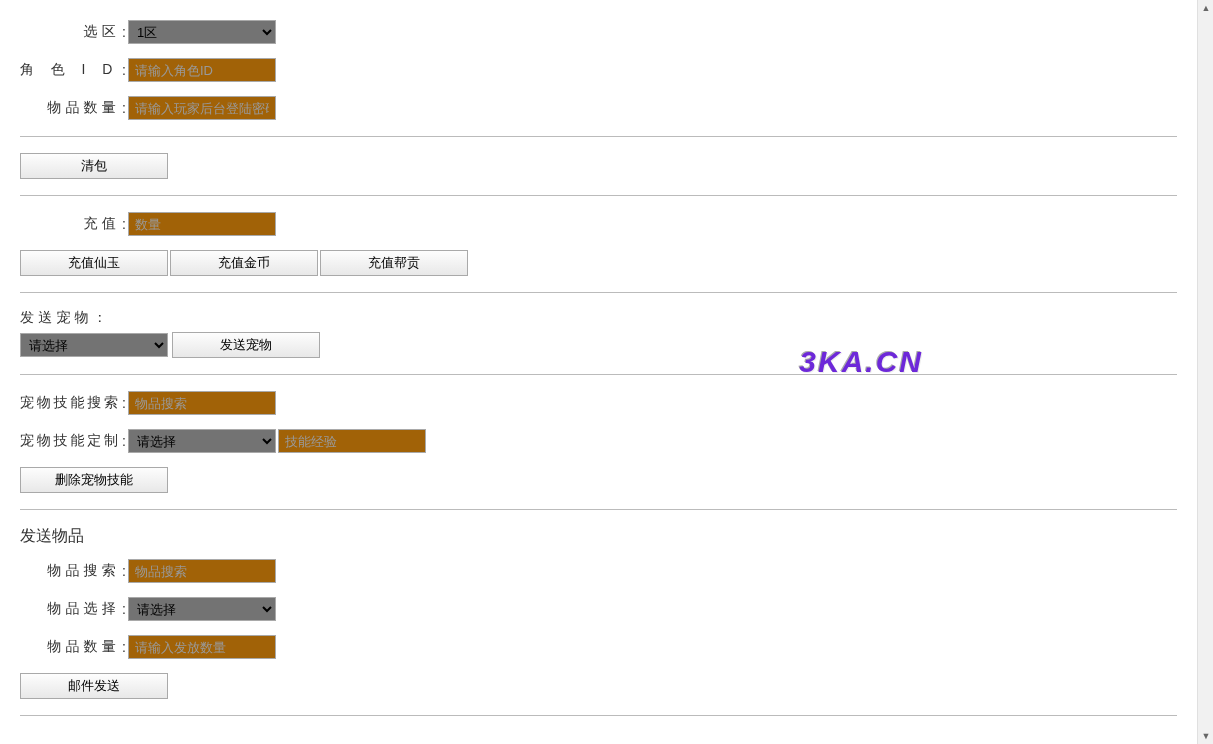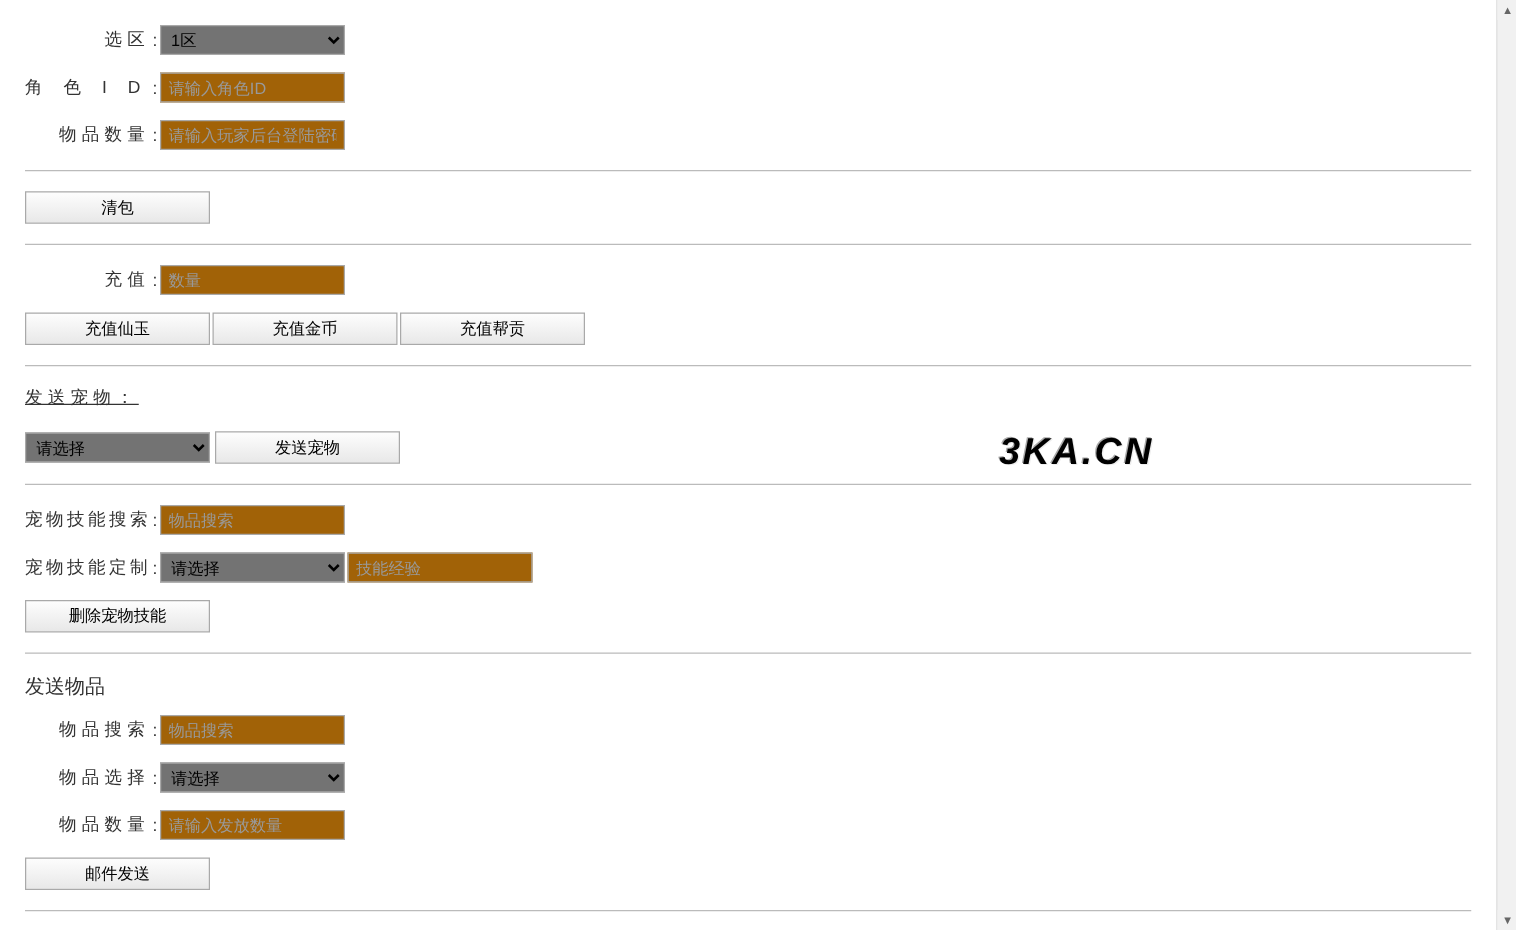--- a/index.html
+++ b/index.html
@@ -79,31 +79,30 @@
       margin-bottom: 14px;
     }
     .section-title {
       font-size: 16px;
       margin-bottom: 12px;
       font-weight: normal;
     }
     .section-label {
       font-size: 14px;
       letter-spacing: 0.3em;
-      margin-bottom: 18px;
-      text-decoration: underline;
+      margin-bottom: 5px;
     }
     .watermark {
       position: absolute;
       right: 290px;
       top: 345px;
       font-size: 30px;
       font-weight: bold;
       font-style: italic;
-      color: #000000;
+      color: #6d28d9;
       letter-spacing: 2px;
       font-family: Arial, sans-serif;
       text-shadow: 1px 1px 0 #eee, -1px -1px 0 #aaa;
       pointer-events: none;
       user-select: none;
     }
     .scrollbar-track {
       position: fixed;
       right: 0;
       top: 0;

